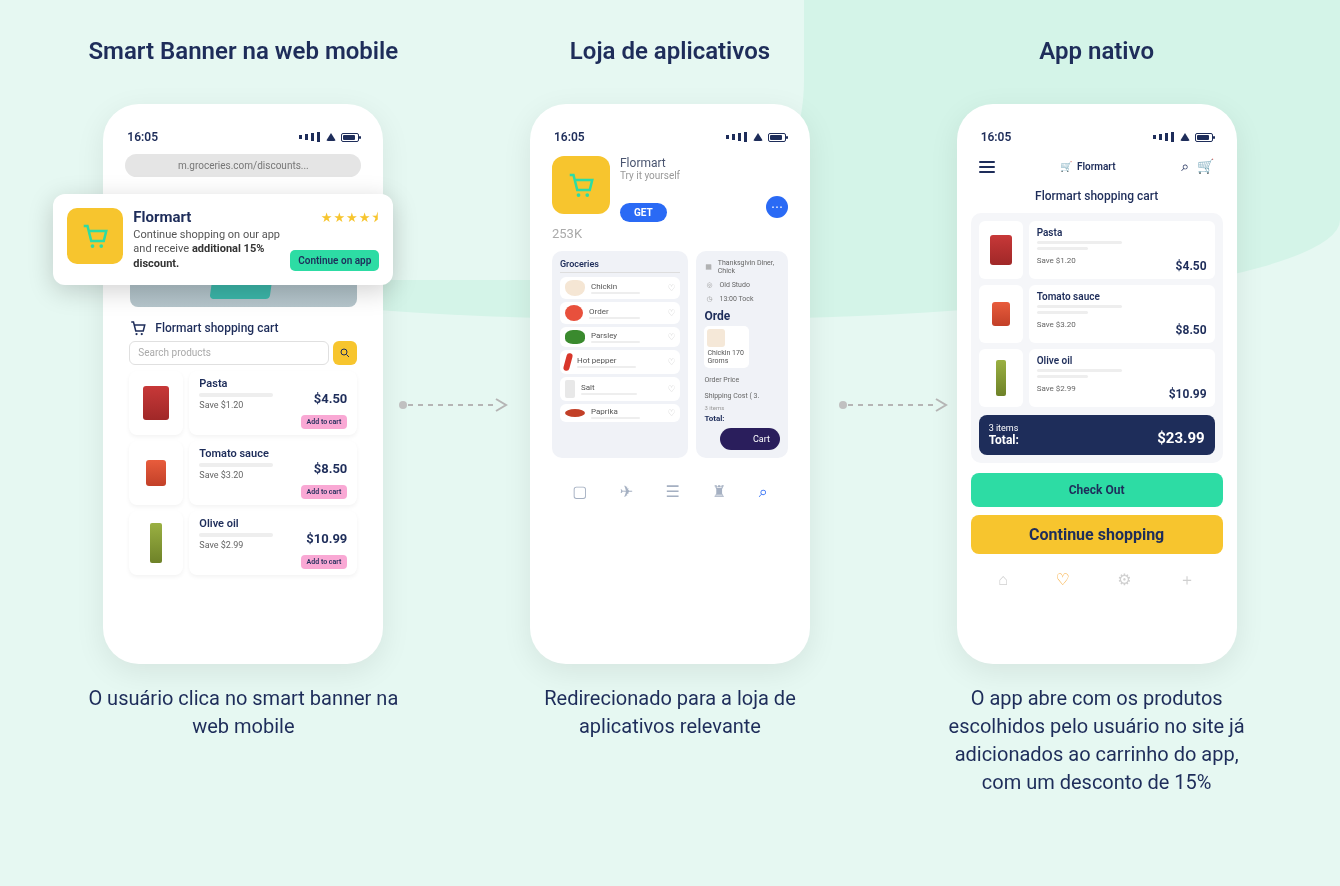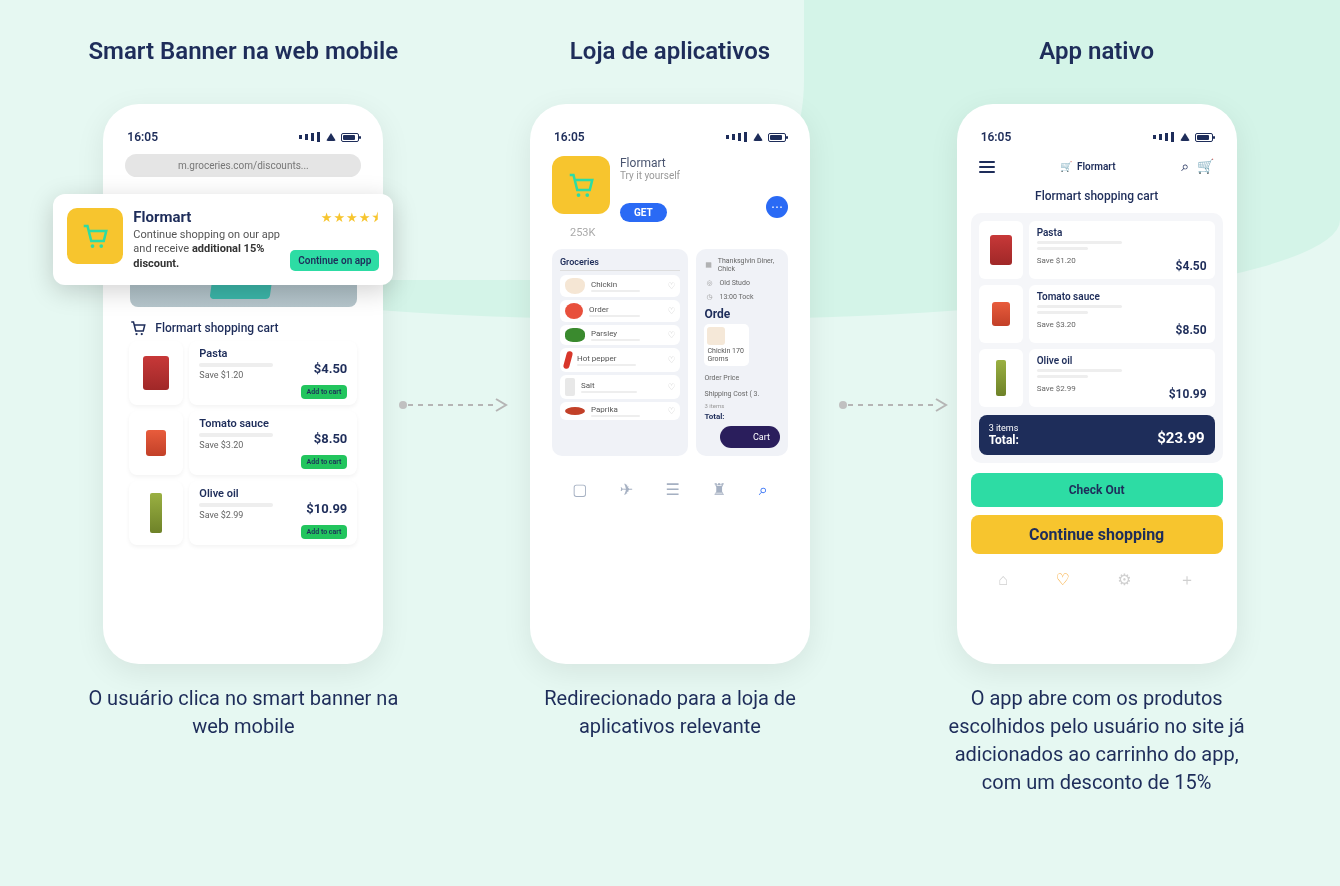--- a/index.html
+++ b/index.html
@@ -39,33 +39,33 @@
   .search-input { flex:1; background:#fff; border:1px solid #e0e0e0; border-radius:6px; font-size:10px; padding:5px 8px; color:#aaa;}
   .search-btn { width:24px; height:24px; background:#f7c52e; border-radius:6px; display:flex; align-items:center; justify-content:center;}
   .products { padding:0 12px; display:flex; flex-direction:column; gap:6px; }
   .product-row { display:flex; gap:6px; }
   .prod-img { width:54px; height:64px; background:#fff; border-radius:8px; box-shadow:0 2px 4px rgba(0,0,0,0.05); display:flex; align-items:center; justify-content:center;}
   .prod-card { flex:1; background:#fff; border-radius:8px; box-shadow:0 2px 4px rgba(0,0,0,0.05); padding:6px 10px; display:flex; flex-direction:column; gap:3px; position:relative;}
   .prod-name { font-size:11px; font-weight:600; color:#1e2d5a;}
   .prod-lines { height:4px; background:#eee; border-radius:2px; width:50%;}
   .save { font-size:9px; color:#666;}
   .price { font-size:13px; font-weight:700; color:#1e2d5a; position:absolute; right:10px; top:20px;}
-  .addcart { background:#22c55e; color:#1e2d5a; font-size:7px; font-weight:600; padding:3px 6px; border-radius:4px; position:absolute; right:10px; bottom:6px;}
+  .addcart { background:#f9a8d4; color:#1e2d5a; font-size:7px; font-weight:600; padding:3px 6px; border-radius:4px; position:absolute; right:10px; bottom:6px;}
   
   
   .store-header { display:flex; gap:10px; padding:4px 8px;}
   .store-icon { width:58px; height:58px; background:#f7c52e; border-radius:12px; display:flex; align-items:center; justify-content:center;}
   .store-info { flex:1;}
   .store-name { font-size:12px; color:#4a5570;}
   .store-sub { font-size:10px; color:#999;}
   .get-btn { background:#2a6af5; color:#fff; font-size:10px; font-weight:700; border-radius:12px; padding:4px 14px; display:inline-block; margin-top:22px;}
   .more-btn { width:22px; height:22px; background:#2a6af5; border-radius:50%; color:#fff; display:flex; align-items:center; justify-content:center; font-size:12px; align-self:flex-end; margin-bottom:4px;}
   .rating-row { font-size:13px; color:#888; padding:8px 8px 2px; font-weight:600;}
   .rating-stars { font-size:9px; letter-spacing:0px;}
-  .rating-count { font-size:11px; color:#aaa; padding:0 8px;margin-left:18px;}
+  .rating-count { font-size:13px; color:#aaa; padding:0 8px;}
   .screens { display:flex; gap:8px; padding:10px 8px; overflow:hidden;}
   .screen { background:#f0f2f7; border-radius:10px; padding:8px; font-size:8px;}
   .screen1 { width:150px;}
   .screen2 { width:100px;}
   .sec-title { font-size:9px; color:#1e2d5a; font-weight:600; border-bottom:1px solid #ddd; padding-bottom:3px; margin-bottom:4px;}
   .groc-item { display:flex; align-items:center; gap:6px; background:#fff; border-radius:6px; padding:3px 5px; margin-bottom:3px;}
   .groc-img { width:22px; height:22px; border-radius:3px;}
   .groc-name { flex:1; font-size:8px; color:#555;}
   .groc-name::after{content:""; display:block; height:2px; width:70%; background:#eee; margin-top:1px; border-radius:1px;}
   .heart { font-size:9px; color:#ccc;}
@@ -166,20 +166,29 @@
 
       <div class="hero-img"></div>
       <div class="shop-header">
         <svg width="18" height="18" viewBox="0 0 24 24">
             <path fill="none" stroke="#1e2d5a" stroke-width="2" d="M3 4h3l3 12h10l2-8H7"></path>
             <circle cx="10" cy="20" r="1.5" fill="#1e2d5a"></circle>
             <circle cx="17" cy="20" r="1.5" fill="#1e2d5a"></circle>
           </svg>
         <span>Flormart shopping cart</span>
       </div>
+      <div class="search-row">
+        <div class="search-input">Search products</div>
+        <div class="search-btn">
+            <svg width="12" height="12" viewBox="0 0 24 24">
+              <circle cx="10" cy="10" r="6" fill="none" stroke="#1e2d5a" stroke-width="2"></circle>
+              <path d="M15 15l5 5" stroke="#1e2d5a" stroke-width="2"></path>
+            </svg>
+          </div>
+      </div>
       <div class="products">
         <div class="product-row">
           <div class="prod-img">
               <div class="pasta-b"></div>
             </div>
           <div class="prod-card">
             <div class="prod-name">Pasta</div>
             <div class="prod-lines"></div>
             <div class="price">$4.50</div>
             <div class="save">Save $1.20</div>

